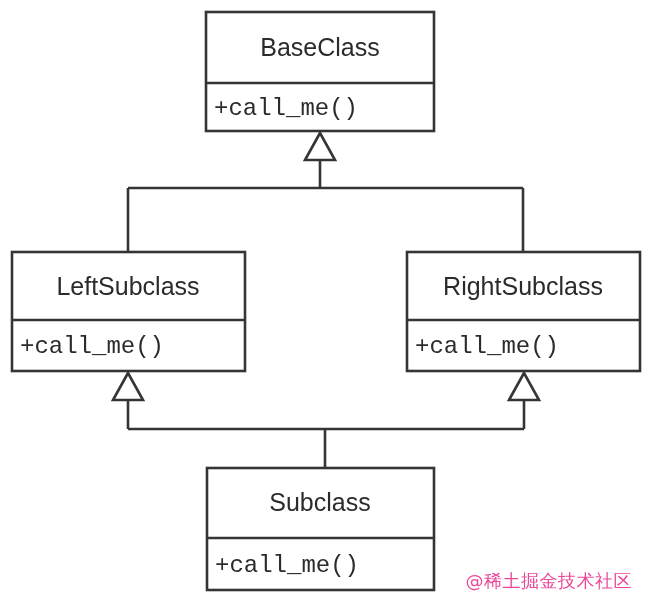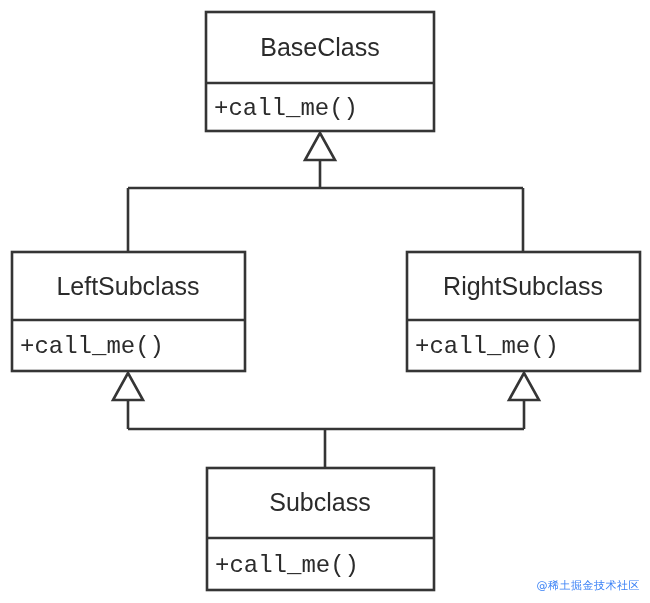--- a/index.html
+++ b/index.html
@@ -59,25 +59,25 @@
   }
   .class-method {
     font-family: "Liberation Mono", "DejaVu Sans Mono", monospace;
     font-size: 24px;
     fill: #2b2b2b;
     text-anchor: start;
     dominant-baseline: middle;
   }
   .watermark-text {
     position: absolute;
-    right: 10px;
+    right: 18px;
     bottom: 10px;
     font-family: "DejaVu Sans", sans-serif;
-    font-size: 11px;
-    color: #3b82f6;
+    font-size: 18px;
+    color: #ec4899;
     letter-spacing: 0.5px;
     white-space: nowrap;
     user-select: none;
   }
 </style>
 </head>
 <body>
 
 <div id="diagram-root">
 

